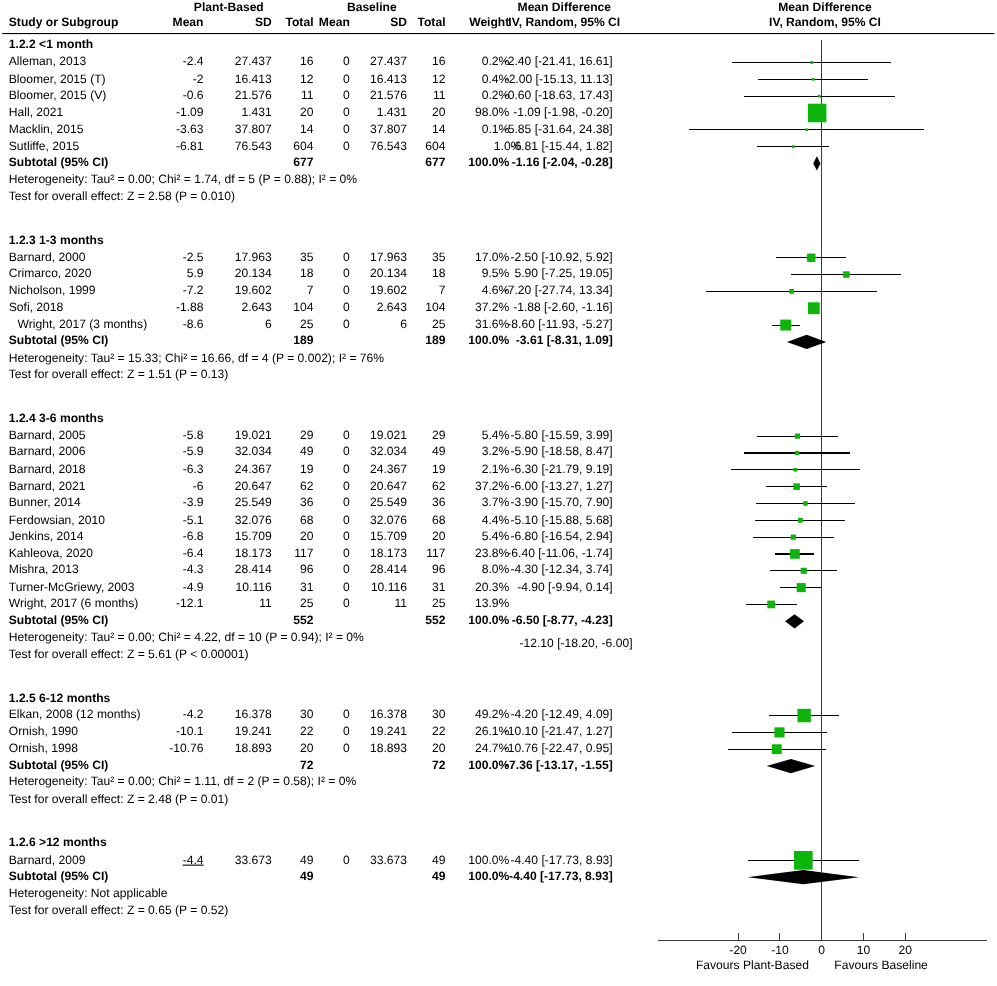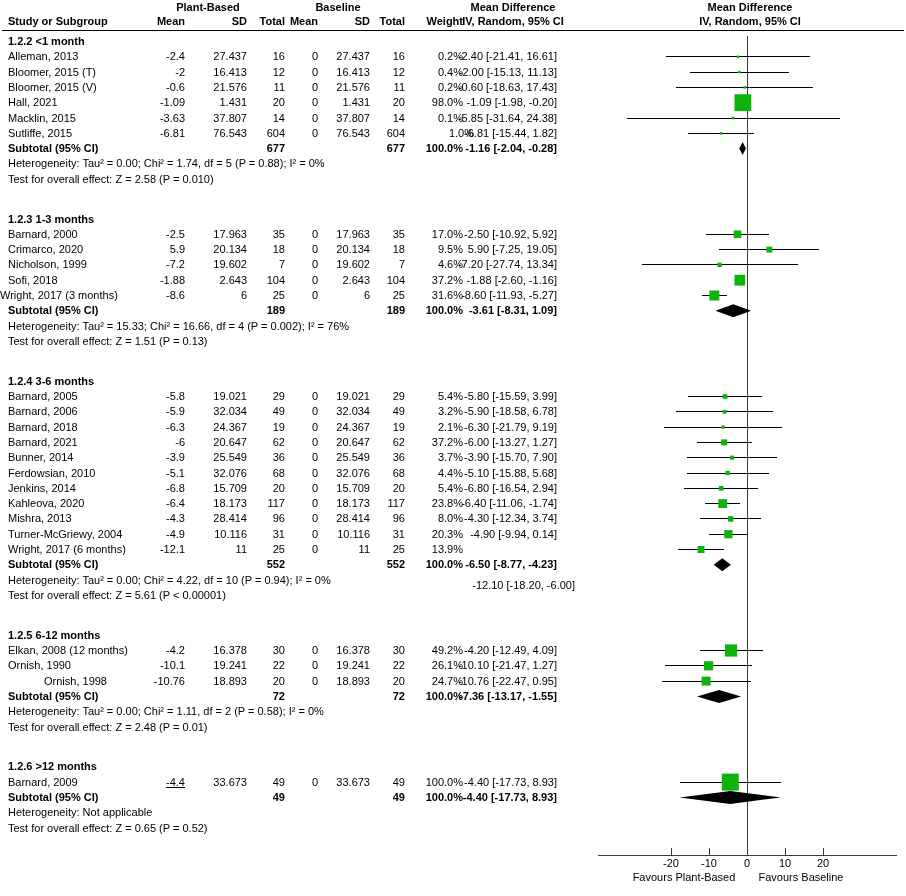--- a/index.html
+++ b/index.html
@@ -158,21 +158,21 @@
         <span class="cell" style="right: 721px;">-1.88</span>
         <span class="cell" style="right: 659px;">2.643</span>
         <span class="cell" style="right: 621px;">104</span>
         <span class="cell" style="right: 588px;">0</span>
         <span class="cell" style="right: 536px;">2.643</span>
         <span class="cell" style="right: 501px;">104</span>
         <span class="cell" style="right: 443px;">37.2%</span>
         <span class="cell" style="right: 349px;">-1.88 [-2.60, -1.16]</span>
       </div>
       <div class="row" style="top: 288px;">
-        <span class="cell" style="left: 0;">Wright, 2017 (3 months)</span>
+        <span class="cell" style="left: 16px;">Wright, 2017 (3 months)</span>
         <span class="cell" style="right: 721px;">-8.6</span>
         <span class="cell" style="right: 659px;">6</span>
         <span class="cell" style="right: 621px;">25</span>
         <span class="cell" style="right: 588px;">0</span>
         <span class="cell" style="right: 536px;">6</span>
         <span class="cell" style="right: 501px;">25</span>
         <span class="cell" style="right: 443px;">31.6%</span>
         <span class="cell" style="right: 349px;">-8.60 [-11.93, -5.27]</span>
       </div>
       <div class="row" style="top: 303.3px;">
@@ -204,21 +204,21 @@
       </div>
       <div class="row" style="top: 404.3px;">
         <span class="cell" style="left: 8px;">Barnard, 2006</span>
         <span class="cell" style="right: 721px;">-5.9</span>
         <span class="cell" style="right: 659px;">32.034</span>
         <span class="cell" style="right: 621px;">49</span>
         <span class="cell" style="right: 588px;">0</span>
         <span class="cell" style="right: 536px;">32.034</span>
         <span class="cell" style="right: 501px;">49</span>
         <span class="cell" style="right: 443px;">3.2%</span>
-        <span class="cell" style="right: 349px;">-5.90 [-18.58, 6.78]</span>
+        <span class="cell" style="right: 349px;">-5.90 [-18.58, 8.47]</span>
       </div>
       <div class="row" style="top: 419.6px;">
         <span class="cell" style="left: 8px;">Barnard, 2018</span>
         <span class="cell" style="right: 721px;">-6.3</span>
         <span class="cell" style="right: 659px;">24.367</span>
         <span class="cell" style="right: 621px;">19</span>
         <span class="cell" style="right: 588px;">0</span>
         <span class="cell" style="right: 536px;">24.367</span>
         <span class="cell" style="right: 501px;">19</span>
         <span class="cell" style="right: 443px;">2.1%</span>
@@ -284,21 +284,21 @@
         <span class="cell" style="right: 721px;">-4.3</span>
         <span class="cell" style="right: 659px;">28.414</span>
         <span class="cell" style="right: 621px;">96</span>
         <span class="cell" style="right: 588px;">0</span>
         <span class="cell" style="right: 536px;">28.414</span>
         <span class="cell" style="right: 501px;">96</span>
         <span class="cell" style="right: 443px;">8.0%</span>
         <span class="cell" style="right: 349px;">-4.30 [-12.34, 3.74]</span>
       </div>
       <div class="row" style="top: 526.7px;">
-        <span class="cell" style="left: 8px;">Turner-McGriewy, 2004</span>
+        <span class="cell" style="left: 8px;">Turner-McGriewy, 2003</span>
         <span class="cell" style="right: 721px;">-4.9</span>
         <span class="cell" style="right: 659px;">10.116</span>
         <span class="cell" style="right: 621px;">31</span>
         <span class="cell" style="right: 588px;">0</span>
         <span class="cell" style="right: 536px;">10.116</span>
         <span class="cell" style="right: 501px;">31</span>
         <span class="cell" style="right: 443px;">20.3%</span>
         <span class="cell" style="right: 349px;">-4.90 [-9.94, 0.14]</span>
       </div>
       <div class="row" style="top: 542px;">
@@ -344,21 +344,21 @@
         <span class="cell" style="right: 721px;">-10.1</span>
         <span class="cell" style="right: 659px;">19.241</span>
         <span class="cell" style="right: 621px;">22</span>
         <span class="cell" style="right: 588px;">0</span>
         <span class="cell" style="right: 536px;">19.241</span>
         <span class="cell" style="right: 501px;">22</span>
         <span class="cell" style="right: 443px;">26.1%</span>
         <span class="cell" style="right: 349px;">-10.10 [-21.47, 1.27]</span>
       </div>
       <div class="row" style="top: 673.6px;">
-        <span class="cell" style="left: 8px; margin-left: 36px;">Ornish, 1998</span>
+        <span class="cell" style="left: 8px;">Ornish, 1998</span>
         <span class="cell" style="right: 721px;">-10.76</span>
         <span class="cell" style="right: 659px;">18.893</span>
         <span class="cell" style="right: 621px;">20</span>
         <span class="cell" style="right: 588px;">0</span>
         <span class="cell" style="right: 536px;">18.893</span>
         <span class="cell" style="right: 501px;">20</span>
         <span class="cell" style="right: 443px;">24.7%</span>
         <span class="cell" style="right: 349px;">-10.76 [-22.47, 0.95]</span>
       </div>
       <div class="row" style="top: 688.9px;">

